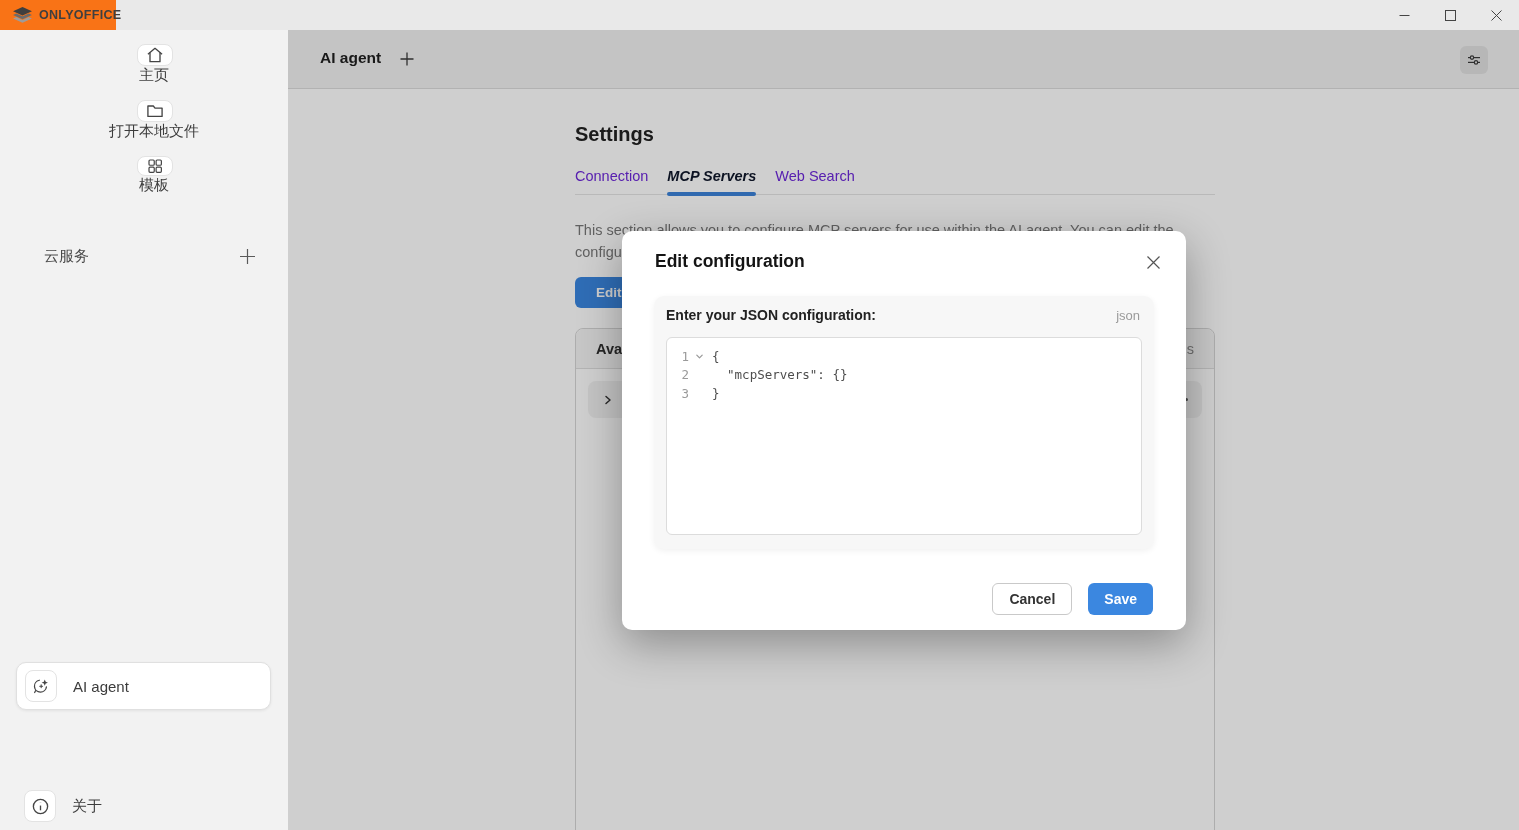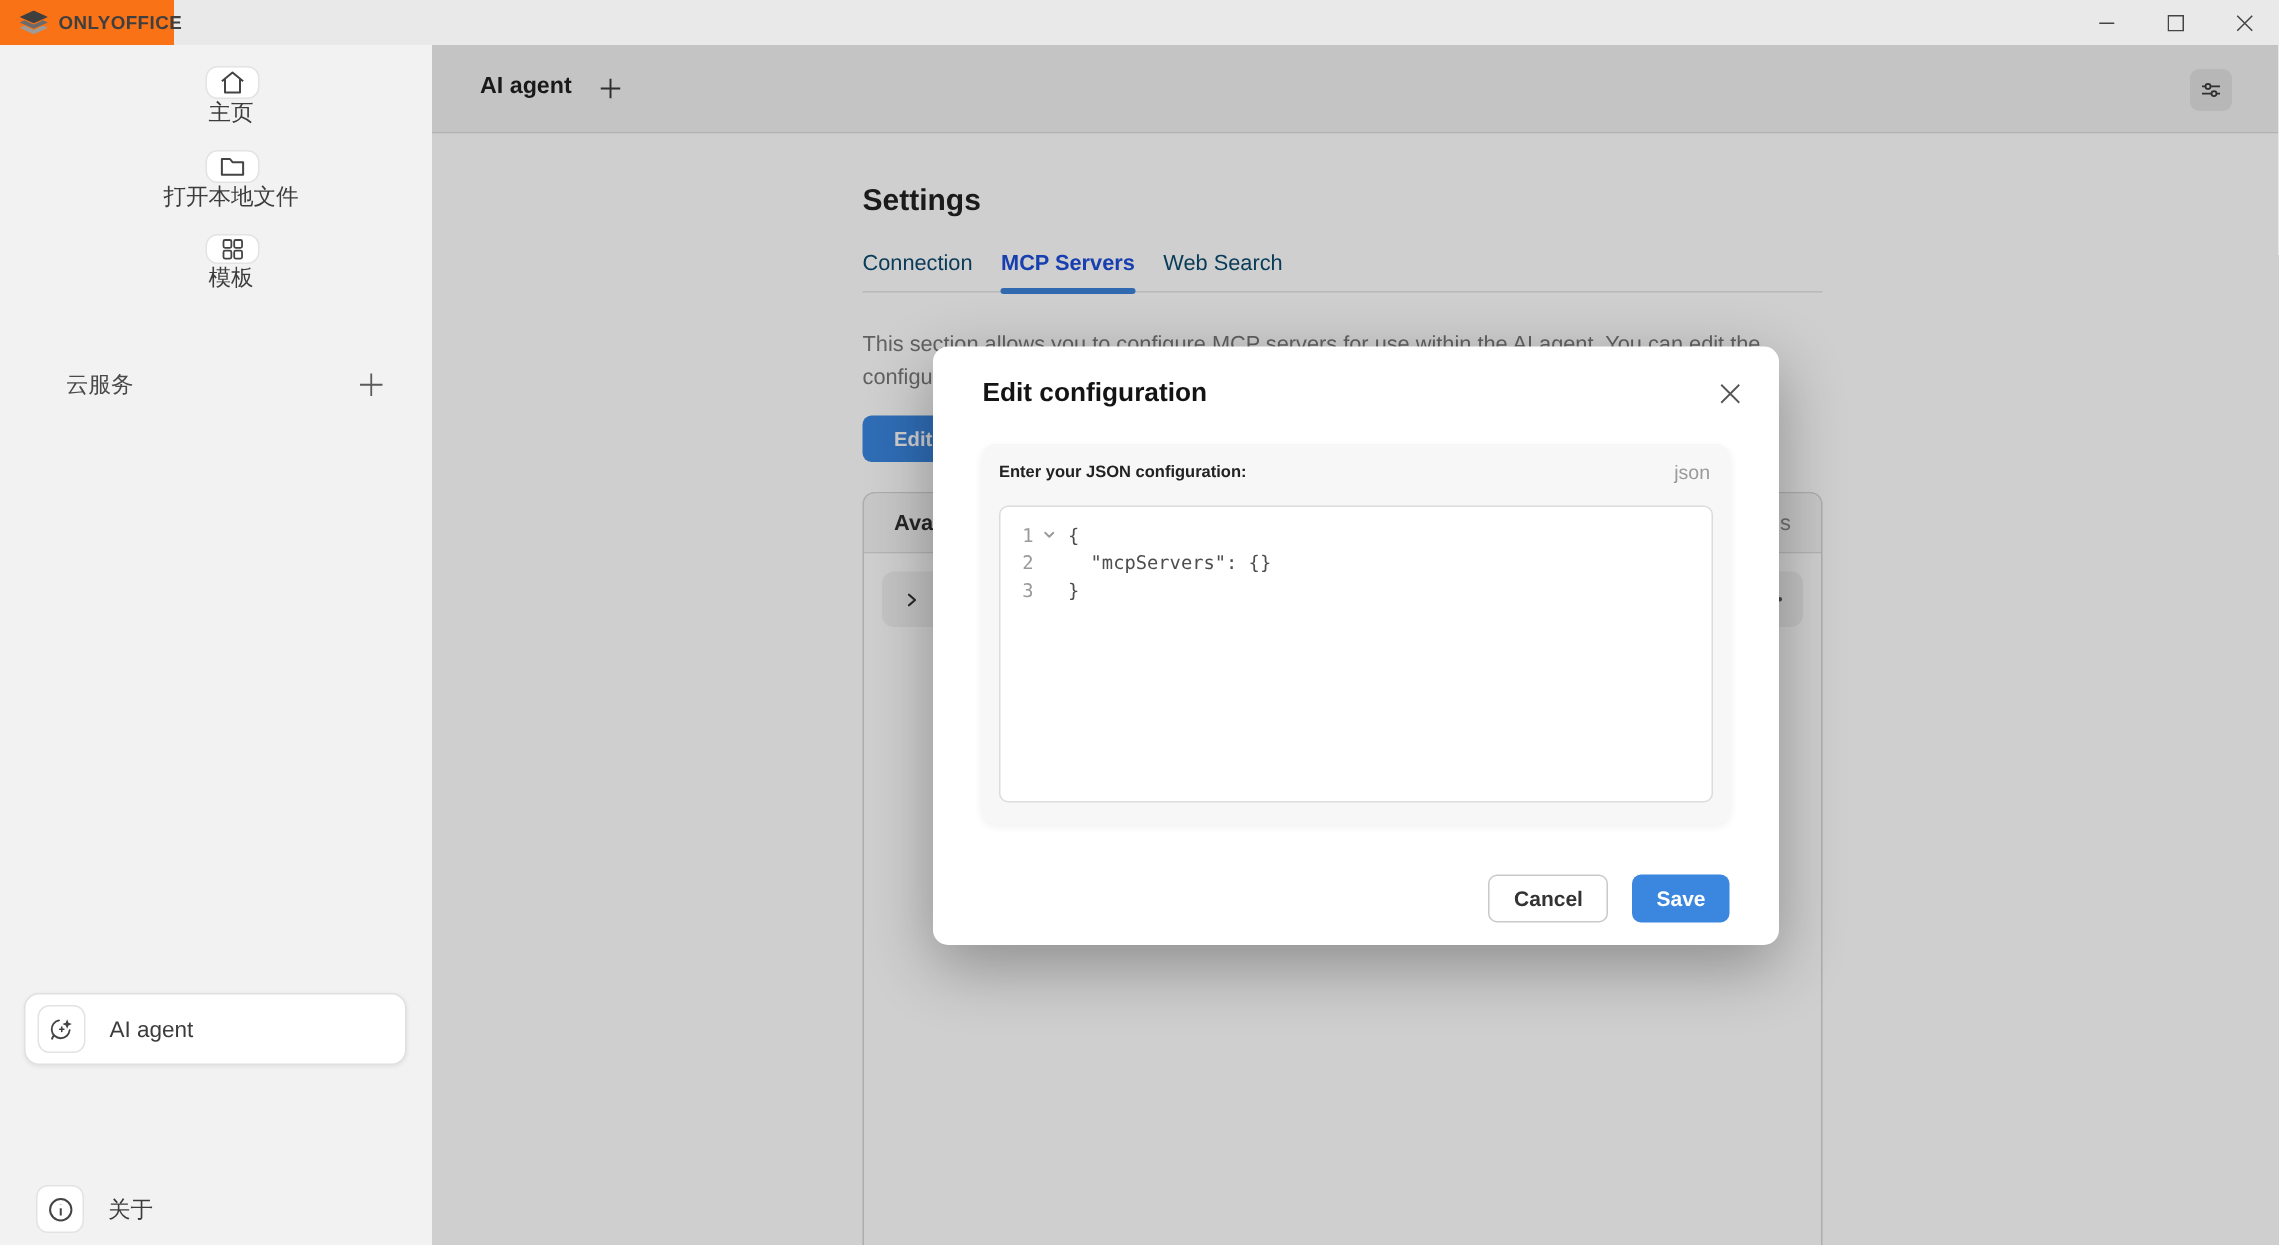--- a/index.html
+++ b/index.html
@@ -42,23 +42,23 @@
   .tab-title { position:absolute; left:32px; top:19px; font-size:15.5px; font-weight:bold; color:#1f1f1f; }
   .newtab-btn { position:absolute; left:108px; top:18px; width:22px; height:22px; background:transparent; border:none;
                 display:flex; align-items:center; justify-content:center; }
   .hdr-settings-btn { position:absolute; right:31px; top:16px; width:28px; height:28px; background:#e2e2e2;
                       border:none; border-radius:6px; display:flex; align-items:center; justify-content:center; }
   .page { position:absolute; left:0; top:59px; right:0; bottom:0; background:#fff;padding-left:38px; }
   .content-col { position:absolute; left:287px; top:0; width:640px; bottom:0; }
   .page-title { position:absolute; left:0; top:34px; font-size:20px; font-weight:bold; color:#222; }
   .tabs-row { position:absolute; left:0; top:79px; width:640px; display:flex; gap:19px;
               border-bottom:1px solid #e4e4e4; padding-bottom:10px; }
-  .tab { font-size:14.5px; color:#0c4a6e; position:relative; background:none; border:none;
+  .tab { font-size:14.5px; color:#6d28d9; position:relative; background:none; border:none;
          font-family:"Liberation Sans", sans-serif; }
-  .tab.active { font-weight:bold; color:#1d4ed8; }
+  .tab.active { font-weight:bold; color:#0f172a;font-style:italic; }
   .tab.active::after { content:""; position:absolute; left:0; right:0; bottom:-12px; height:4px;
                        background:#3c82d8; border-radius:3px; }
   .desc { position:absolute; left:0; top:131px; width:640px; font-size:14.5px; color:#787878; line-height:21.5px; }
   .edit-cfg-btn { position:absolute; left:0; top:188px; height:31px; padding:0 21px; background:#3b87e0;
                   color:#fff; font-size:13.5px; font-weight:bold; border:none; border-radius:6px;
                   font-family:"Liberation Sans", sans-serif; }
   .servers-card { position:absolute; left:0; top:239px; width:640px; bottom:-10px; background:#fff;
                   border:1px solid #d6d6d6; border-radius:8px 8px 0 0; }
   .servers-hdr { height:40px; background:#f5f5f5; border-bottom:1px solid #dedede; border-radius:8px 8px 0 0;
                  display:flex; align-items:center; padding:0 20px; }
@@ -73,21 +73,21 @@
 
   
   .modal { position:absolute; left:622px; top:231px; width:564px; height:399px; background:#fff;
            border-radius:10px; box-shadow:0 14px 44px rgba(0,0,0,.32); z-index:100; }
   .modal-title { position:absolute; left:33px; top:20px; font-size:17.5px; font-weight:bold; color:#141414; }
   .modal-close { position:absolute; right:20px; top:18px; width:26px; height:26px; background:none; border:none;
                  display:flex; align-items:center; justify-content:center; }
   .modal-panel { position:absolute; left:32px; top:65px; width:500px; height:253px; background:#f7f7f7;
                  border-radius:10px; box-shadow:0 2px 6px rgba(0,0,0,.06); }
   .panel-row { display:flex; align-items:center; padding:11px 14px 0 12px; }
-  .panel-label { font-size:11px; font-weight:bold; color:#222; }
+  .panel-label { font-size:14px; font-weight:bold; color:#222; }
   .lang-badge { margin-left:auto; font-size:13px; color:#9a9a9a; }
   .editor { position:absolute; left:12px; top:41px; width:476px; height:198px; background:#fff;
             border:1px solid #dcdcdc; border-radius:6px; padding-top:9px; overflow:hidden; }
   .code-line { display:flex; align-items:center; height:18.5px;
                font-family:"DejaVu Sans Mono", monospace; font-size:12.5px; }
   .ln-num { width:22px; text-align:right; color:#9a9a9a; flex:none; }
   .ln-fold { width:16px; flex:none; display:flex; align-items:center; justify-content:center; margin-left:2px; }
   .ln-text { margin-left:5px; color:#4d4d4d; white-space:pre; }
   .modal-footer { position:absolute; right:33px; bottom:15px; display:flex; gap:16px; }
   .btn-cancel { height:32px; padding:0 16px; background:#fff; border:1px solid #c9c9c9; border-radius:6px;

